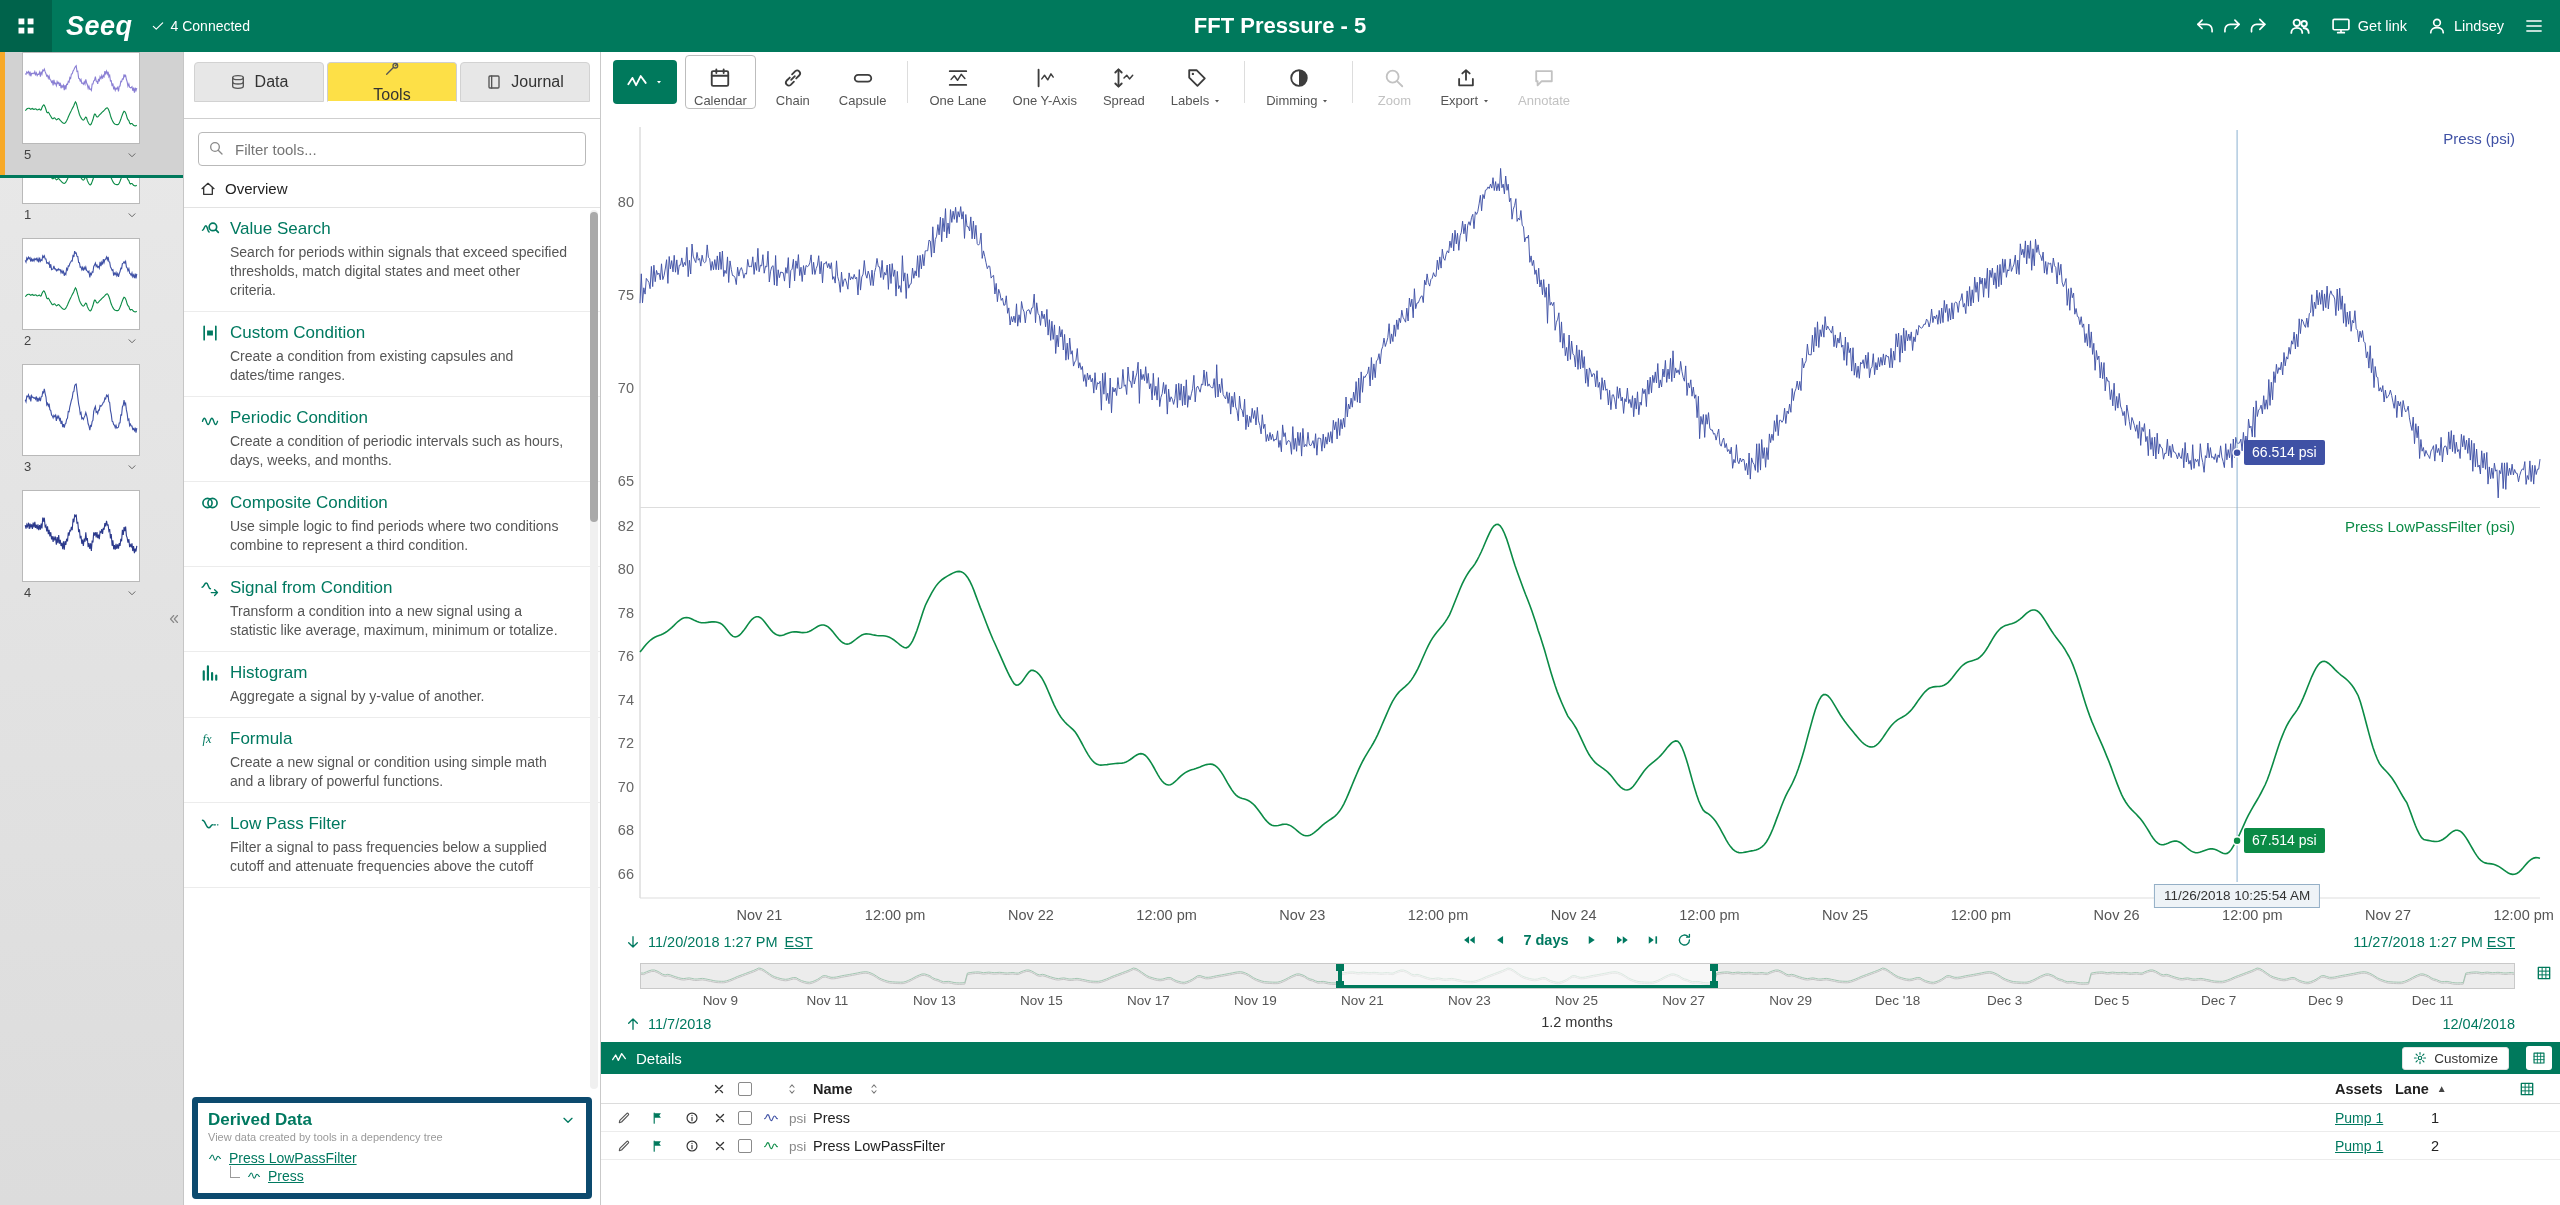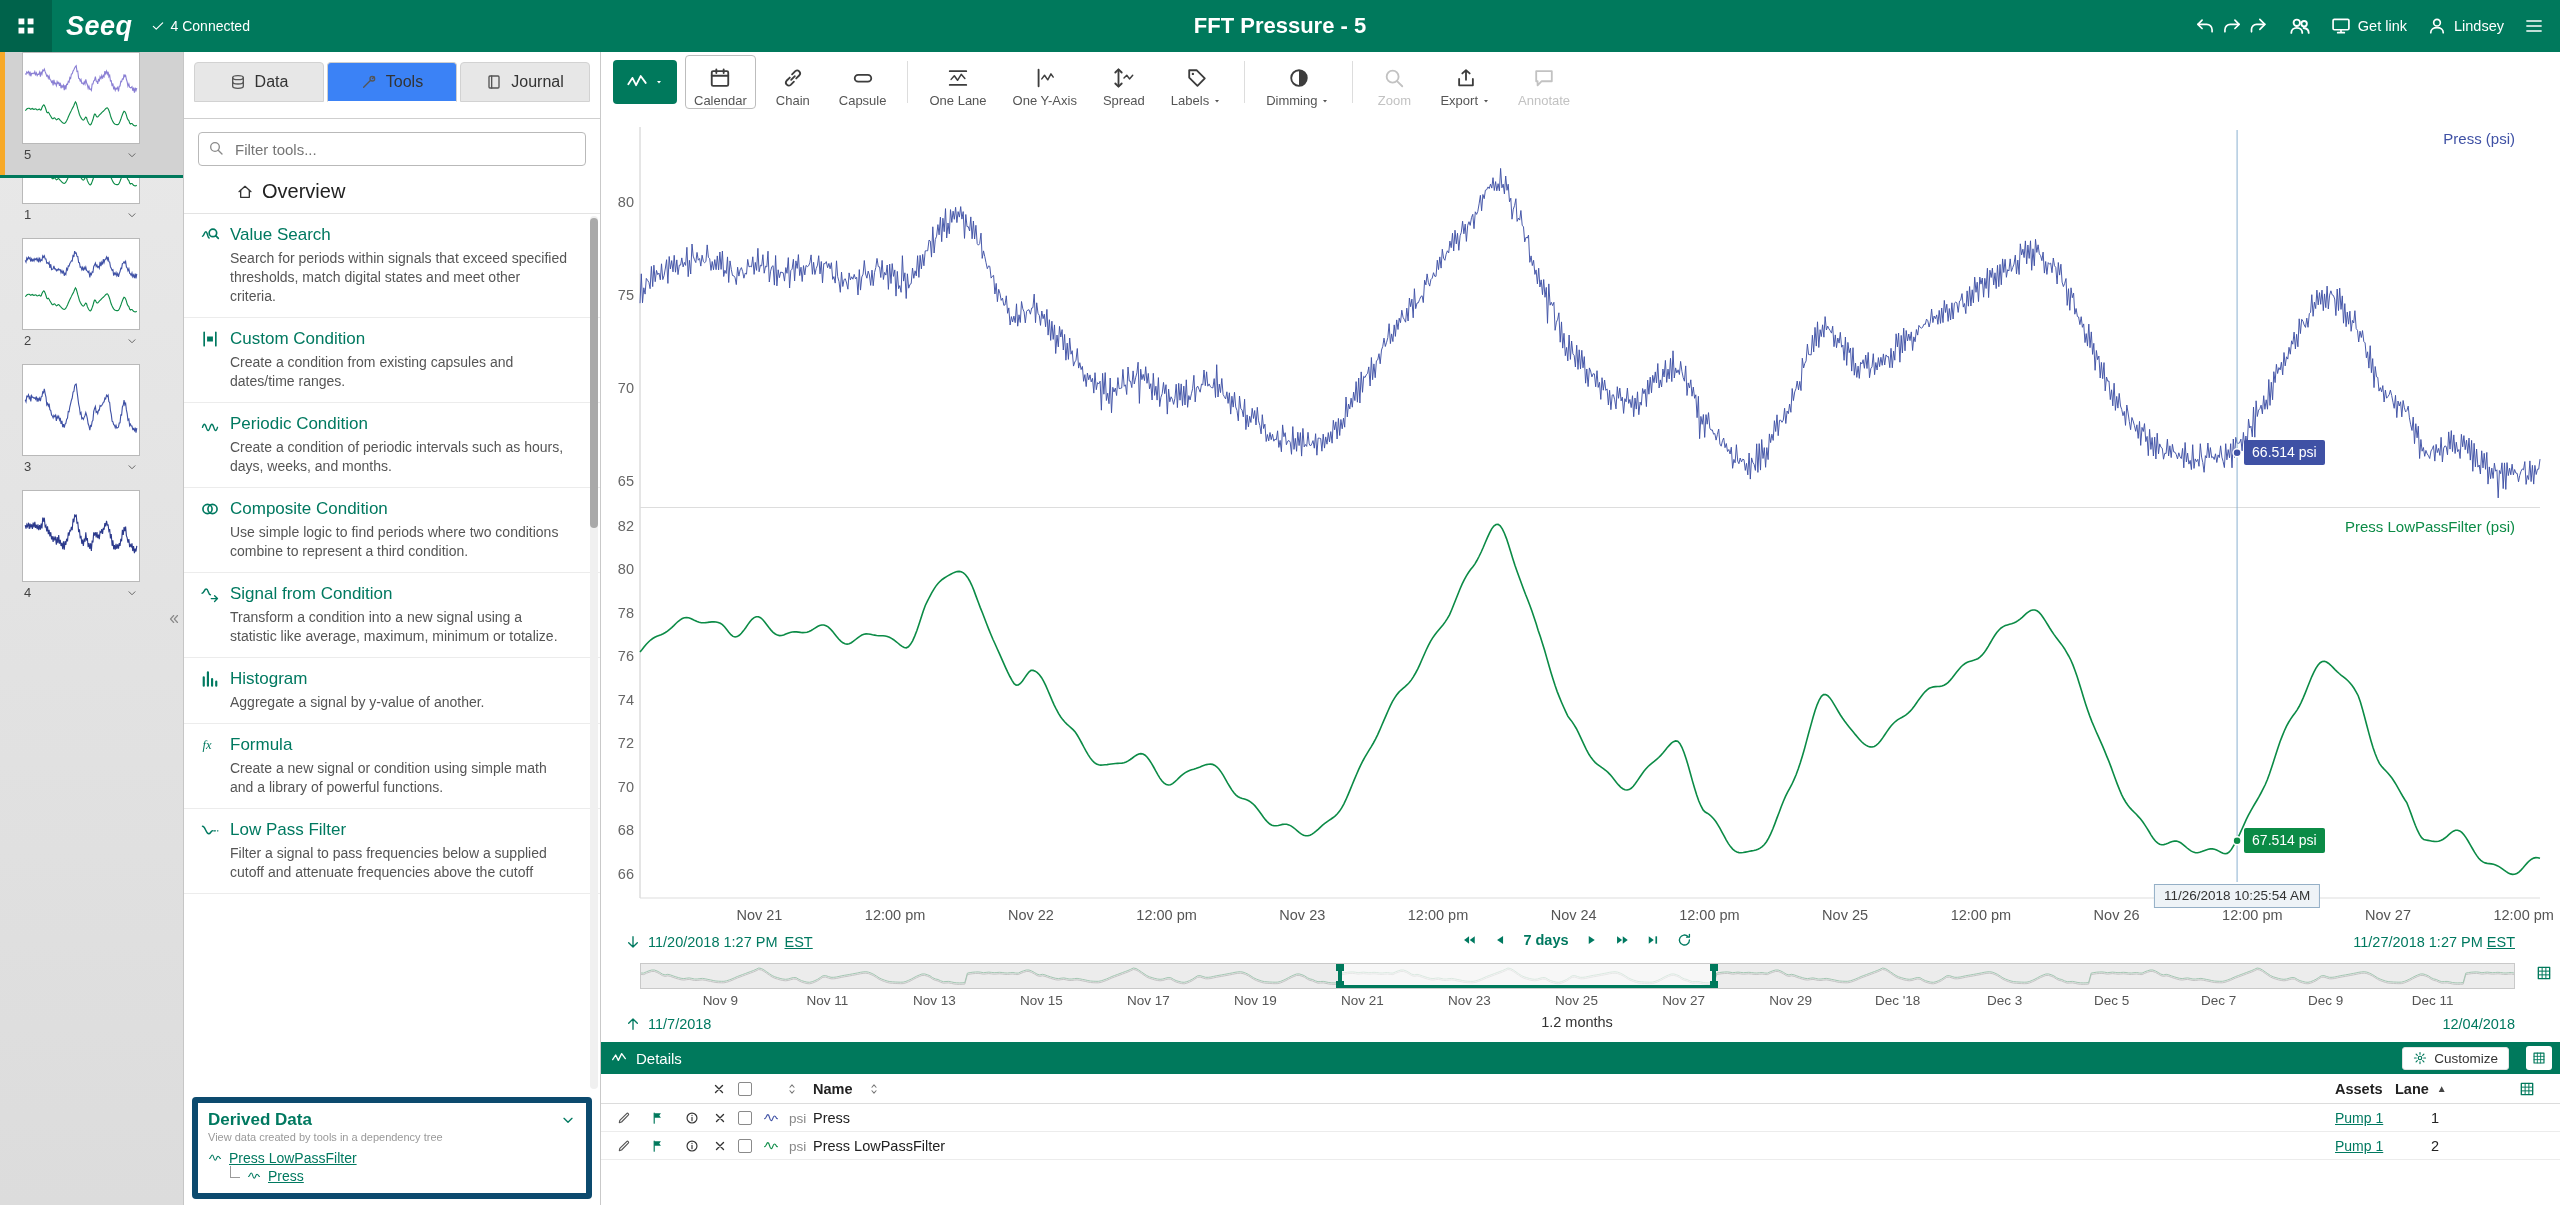--- a/index.html
+++ b/index.html
@@ -31,25 +31,25 @@
   .thumb .card{width:118px;height:92px;background:#fff;border:1px solid #b9b9b9;}
   .thumb .under{display:flex;justify-content:space-between;align-items:center;width:118px;padding:3px 2px 0 2px;font-size:13px;color:#444;}
   .collapser{position:absolute;right:2px;top:560px;color:#8a8a8a;}
 
   
   .toolspanel{position:absolute;left:184px;top:52px;bottom:0;width:417px;background:#fff;border-right:1px solid #c9c9c9;display:flex;flex-direction:column;}
   .tabs{display:flex;gap:3px;padding:10px 10px 0;border-bottom:1px solid #cfcfcf;}
   .tab{flex:1;height:40px;display:flex;align-items:center;justify-content:center;gap:9px;font-size:16px;color:#333;
        background:#e7e7e7;border:1px solid #d2d2d2;border-radius:4px 4px 0 0;margin-bottom:16px;}
   .tab .ic{color:#555;}
-  .tab.active{background:#3b82f6;border-color:#cfcfcf;border-bottom-color:#fff;margin-bottom:-1px;}
+  .tab.active{background:#fde047;border-color:#cfcfcf;border-bottom-color:#fff;margin-bottom:-1px;flex-direction:column;}
   .search{margin:13px 14px 6px;position:relative;}
   .search input{width:100%;height:34px;border:1px solid #b9b9b9;border-radius:4px;padding:0 10px 0 36px;font-size:15px;color:#333;outline:none;}
   .search .ic{position:absolute;left:10px;top:8px;color:#8a8a8a;}
-  .overview{display:flex;align-items:center;gap:9px;padding:8px 16px 10px;font-size:20px;color:#222;margin-left:37px;}
+  .overview{display:flex;align-items:center;gap:9px;padding:8px 16px 10px;font-size:15px;color:#222;}
   .toollist{flex:1;overflow:hidden;position:relative;border-top:1px solid #e3e3e3;}
   .titem{padding:11px 32px 11px 16px;border-bottom:1px solid #ececec;cursor:pointer;}
   .titem .hrow{display:flex;align-items:center;gap:10px;color:#007960;font-size:17px;}
   .titem .hrow .ic{color:#007960;width:20px;height:20px;}
   .titem .tdesc{margin:4px 0 0 30px;font-size:14px;line-height:19px;color:#555;}
   .scrolltrack{position:absolute;right:2px;top:2px;bottom:2px;width:8px;background:#f0f0f0;border-radius:4px;}
   .scrollthumb{position:absolute;top:2px;height:310px;width:8px;background:#a9a9a9;border-radius:4px;}
   .derived{flex-shrink:0;margin:6px 8px 6px;border:6px solid #0c4a6e;border-radius:4px;padding:7px 10px 9px;background:#fff;}
   .dd-title{display:flex;align-items:center;font-size:17px;color:#007960;font-weight:bold;}
   .dd-title .ic{margin-left:auto;color:#007960;}

